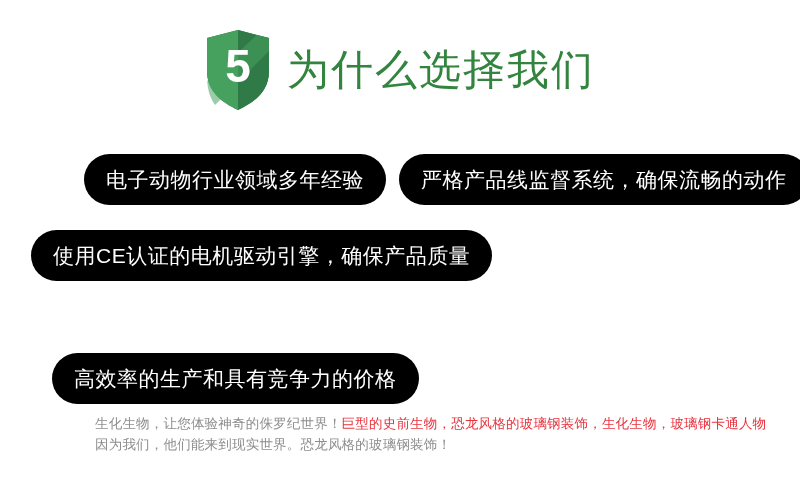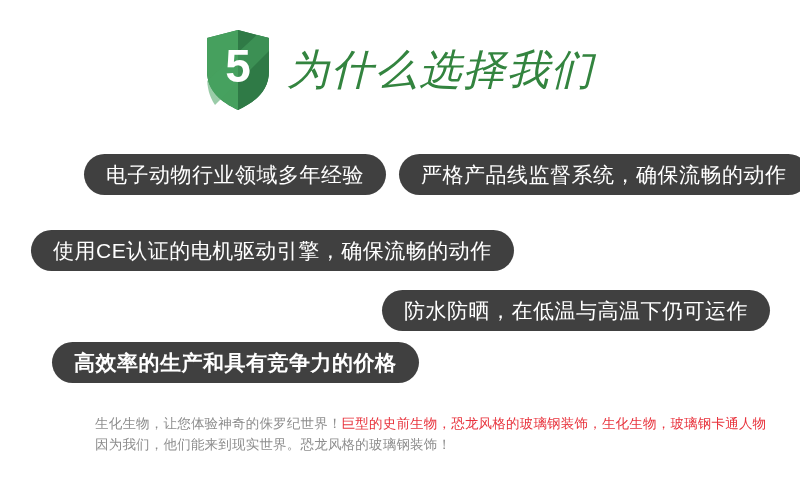--- a/index.html
+++ b/index.html
@@ -53,52 +53,51 @@
     letter-spacing: 0px;
     line-height: 1;
   }
   .header-title {
     font-size: 42px;
     color: #33843f;
     letter-spacing: 2px;
     white-space: nowrap;
     line-height: 1;
     font-weight: normal;
-    font-style: italic;
   }
 
   
   .pill-area {
     position: absolute;
     left: 0;
     top: 140px;
     width: 800px;
     height: 260px;
   }
   .pill {
     position: absolute;
-    background: #404040;
+    background: #000000;
     color: #ffffff;
     border-radius: 999px;
     font-size: 21px;
     line-height: 1;
     white-space: nowrap;
     display: flex;
     align-items: center;
     justify-content: center;
     padding: 0 22px;
-    height: 41px;
+    height: 51px;
     box-sizing: border-box;
     letter-spacing: 0.5px;
   }
   .pill-row1-a { left: 84px;  top: 14px; }
   .pill-row1-b { left: 399px; top: 14px; }
   .pill-row2   { left: 31px;  top: 90px; }
   .pill-row3   { left: 382px; top: 150px; }
-  .pill-row4   { left: 52px;  top: 202px; font-weight: bold; }
+  .pill-row4   { left: 52px;  top: 213px; }
 
   
   .footer {
     position: absolute;
     left: 95px;
     top: 413px;
     width: 660px;
     font-size: 13.5px;
     color: #8d8d8d;
     line-height: 21px;
@@ -121,22 +120,21 @@
     </svg>
     <div class="shield-number">5</div>
   </div>
 
   <div class="header-title">为什么选择我们</div>
 </div>
 
 <div class="pill-area">
   <div class="pill pill-row1-a">电子动物行业领域多年经验</div>
   <div class="pill pill-row1-b">严格产品线监督系统，确保流畅的动作</div>
-  <div class="pill pill-row2">使用CE认证的电机驱动引擎，确保流畅的动作</div>
-  <div class="pill pill-row3">防水防晒，在低温与高温下仍可运作</div>
+  <div class="pill pill-row2">使用CE认证的电机驱动引擎，确保产品质量</div>
   <div class="pill pill-row4">高效率的生产和具有竞争力的价格</div>
 </div>
 
 <div class="footer">
   <div class="footer-line">
     <span>生化生物，让您体验神奇的侏罗纪世界！</span><span class="footer-highlight">巨型的史前生物，恐龙风格的玻璃钢装饰，生化生物，玻璃钢卡通人物</span>
   </div>
   <div class="footer-line">因为我们，他们能来到现实世界。恐龙风格的玻璃钢装饰！</div>
 </div>
 

